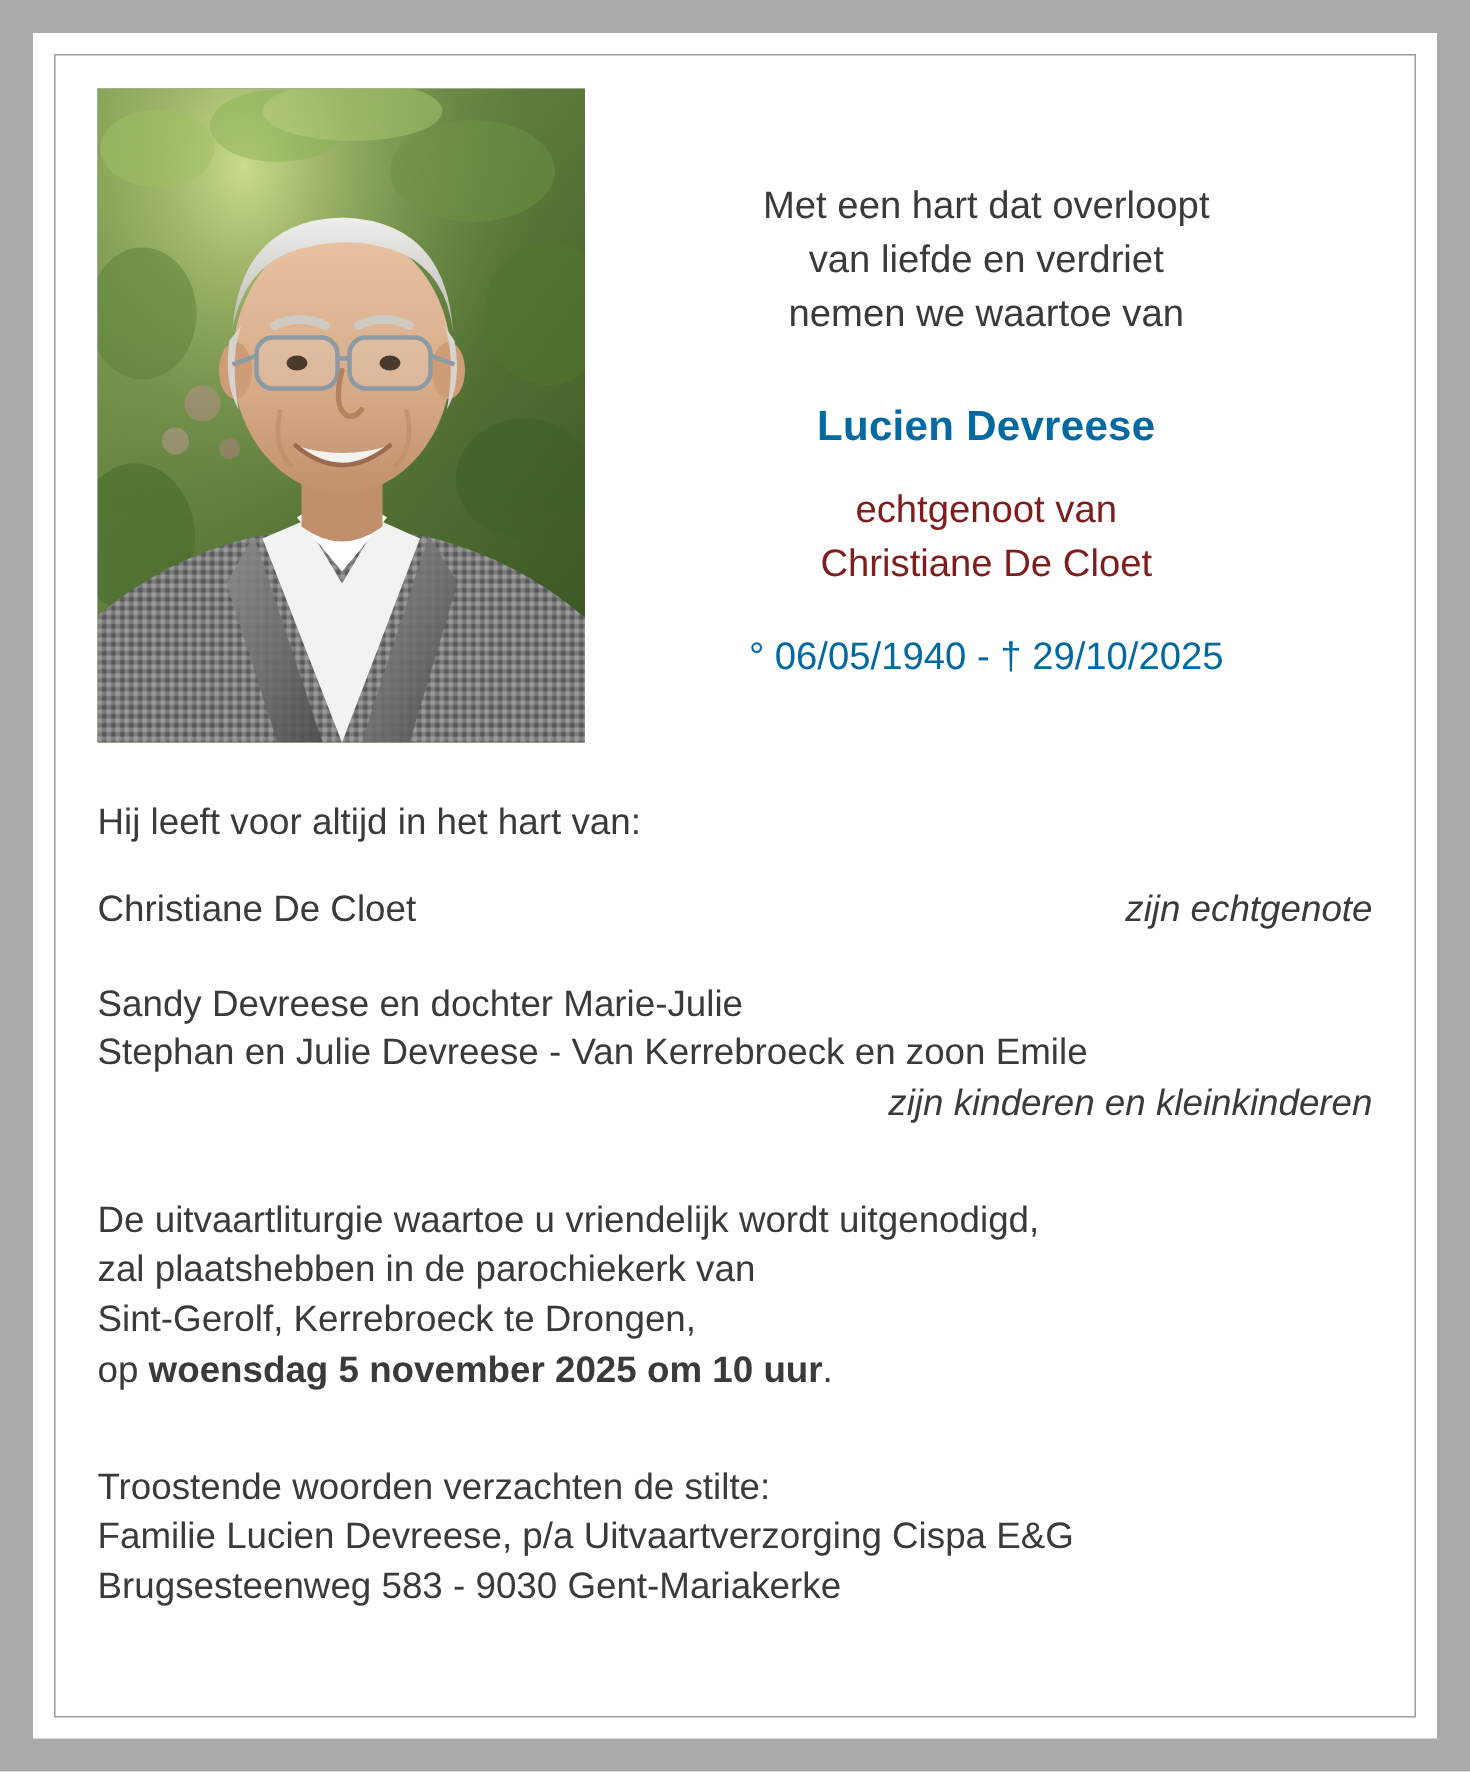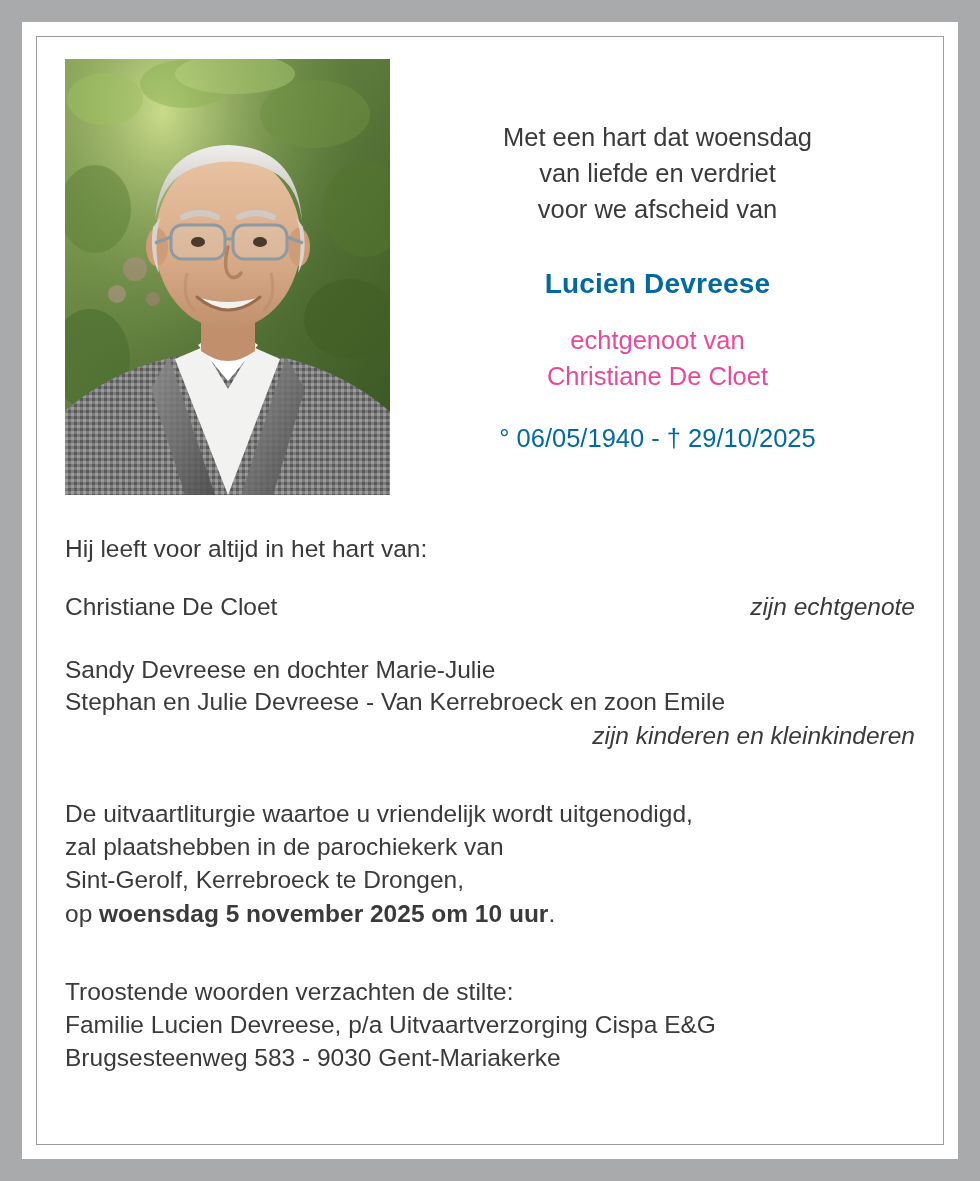--- a/index.html
+++ b/index.html
@@ -73,21 +73,21 @@
     font-size: 28px;
     font-weight: bold;
     color: #0369a1;
     margin-top: 40px;
     margin-bottom: 22px;
     letter-spacing: .2px;
   }
   .relation {
     font-size: 25.5px;
     line-height: 1.42;
-    color: #ec4899;
+    color: #7f1d1d;
   }
   .dates {
     font-size: 25.5px;
     color: #0369a1;
     margin-top: 30px;
   }
 
   
   .body {
     color: #3a3a3a;
@@ -222,23 +222,23 @@
             <path d="M 132 238 Q 163 262 195 238 Q 163 248 132 238 Z" fill="#f4f2ef"></path>
             <path d="M 132 238 Q 163 264 195 238" stroke="#9b6b4d" stroke-width="3" fill="none" stroke-linecap="round"></path>
 
             <path d="M 122 214 Q 116 240 130 252" stroke="#bd8a66" stroke-width="3" fill="none" opacity="0.6"></path>
             <path d="M 206 214 Q 212 240 198 252" stroke="#bd8a66" stroke-width="3" fill="none" opacity="0.6"></path>
           </svg>
         </div>
 
         <div class="header-text">
           <div class="lede">
-            <div>Met een hart dat woensdag</div>
+            <div>Met een hart dat overloopt</div>
             <div>van liefde en verdriet</div>
-            <div>voor we afscheid van</div>
+            <div>nemen we waartoe van</div>
           </div>
           <div class="name">Lucien Devreese</div>
           <div class="relation">
             <div>echtgenoot van</div>
             <div>Christiane De Cloet</div>
           </div>
           <div class="dates">° 06/05/1940 - † 29/10/2025</div>
         </div>
       </div>
 

